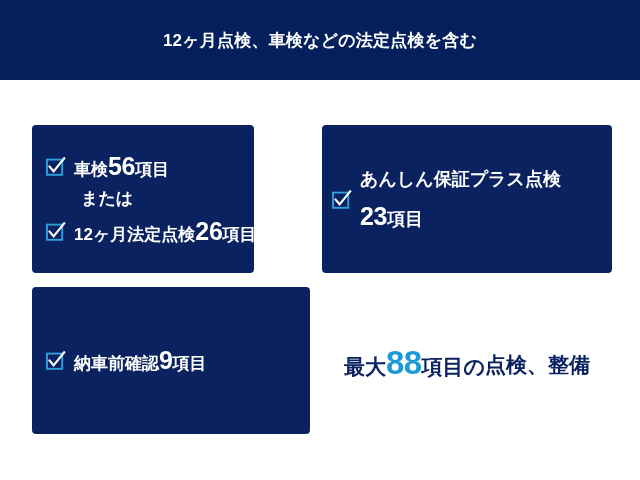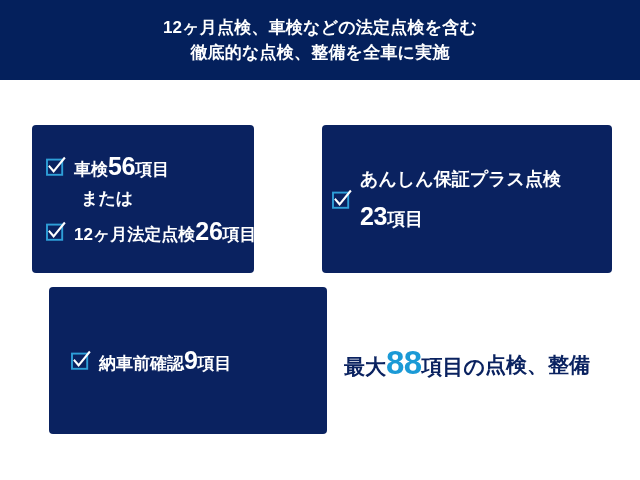--- a/index.html
+++ b/index.html
@@ -62,25 +62,24 @@
     padding: 0 10px;
     display: flex;
     flex-direction: row;
     align-items: center;
   }
   #card-predelivery {
     left: 32px;
     top: 287px;
     width: 278px;
     height: 147px;
-    padding: 0 22px;
-    display: flex;
-    flex-direction: column;
-    justify-content: center;
-    margin-left: 17px;
+    padding: 0 14px;
+    display: flex;
+    flex-direction: column;
+    justify-content: center;
   }
 
   
   .check-row {
     display: flex;
     align-items: center;
     gap: 9px;
     line-height: 1.15;
   }
   .row-plain {
@@ -154,21 +153,20 @@
     color: #1b9ad6;
     font-size: 33px;
     letter-spacing: -0.5px;
   }
 </style>
 </head>
 <body>
 
 <div class="header-band">
   <div class="header-line">12ヶ月点検、車検などの法定点検を含む</div>
-  <div class="header-line">徹底的な点検、整備を全車に実施</div>
 </div>
 
 <div class="card" id="card-vehicle-inspection">
 
   <div class="check-row">
     <span class="checkbox-icon">
       <svg viewBox="0 0 19 19" xmlns="http://www.w3.org/2000/svg">
         <rect x="1" y="2.6" width="15.2" height="15.2" fill="none" stroke="#2e9fd8" stroke-width="1.9"></rect>
         <path d="M3.6 9.6 L7.6 14.3 L18.2 1.3" fill="none" stroke="#ffffff" stroke-width="2.1" stroke-linecap="square" stroke-linejoin="miter"></path>
       </svg>

